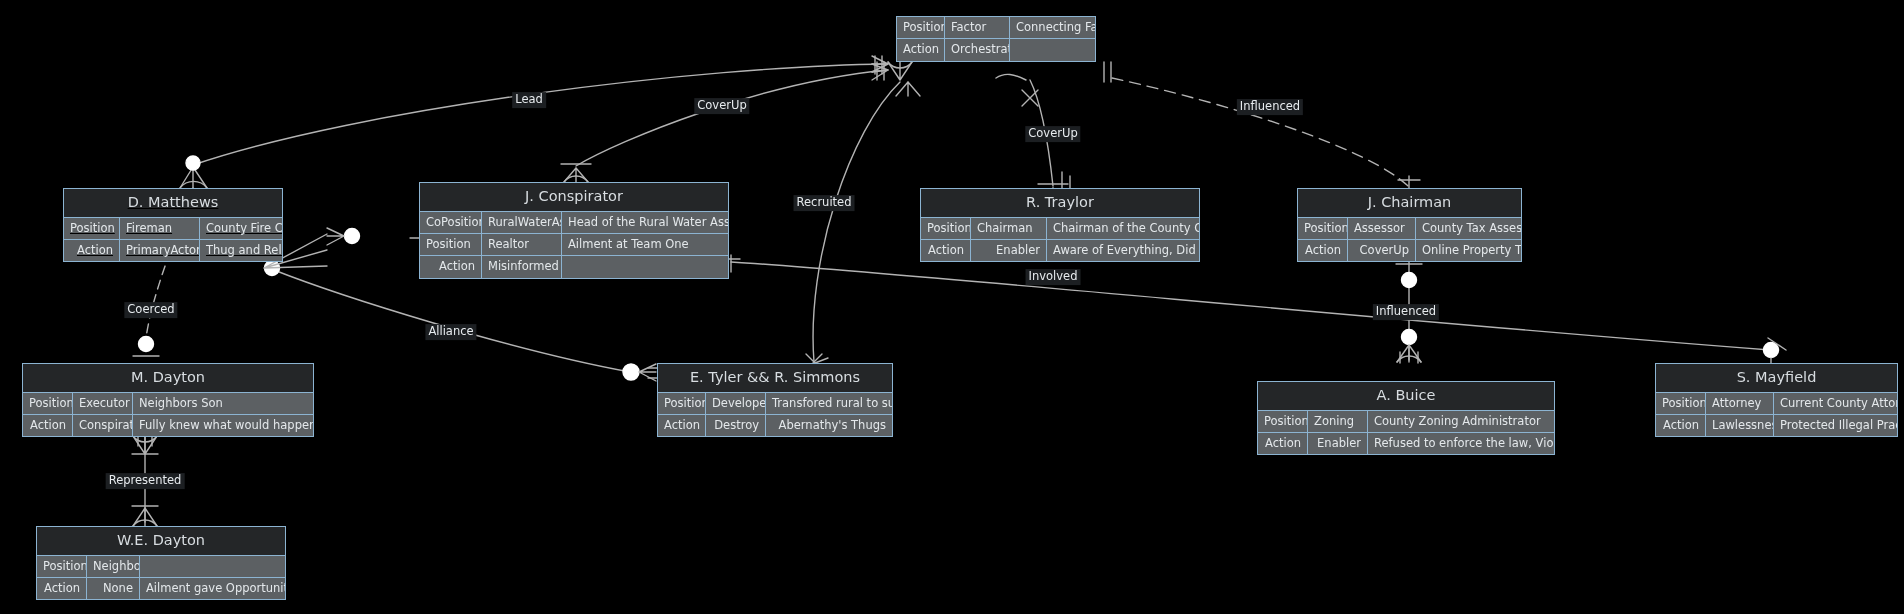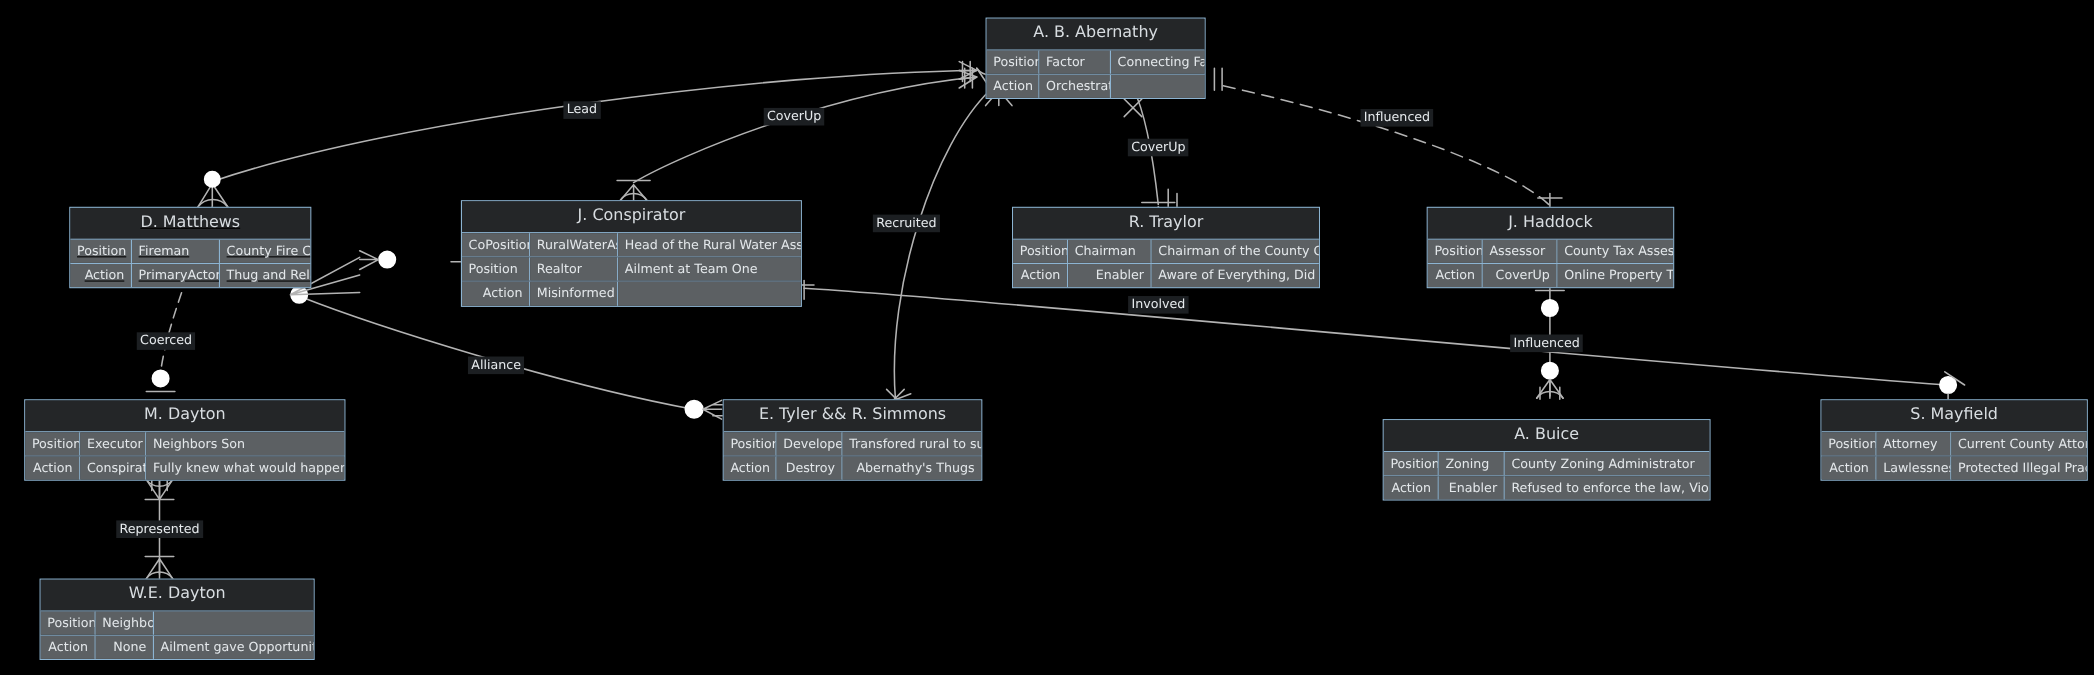--- a/index.html
+++ b/index.html
@@ -144,21 +144,20 @@
       <path d="M 648 368 L 657 368 M 648 378 L 657 378"></path>
       <path d="M 160 252 L 168 252"></path>
       <path d="M 410 238 L 419 238"></path>
       <path d="M 729 259 L 740 259"></path>
       <path d="M 193 188 L 193 196"></path>
     </g>
   </svg>
 
   <div id="entities-host">
       <div class="entity" style="left: 896px; top: 16px; width: 200px;">
-        <div class="ent-title">A. B. Abernathy</div>
         <div class="ent-row">
           <div class="ent-cell c-key" style="width: 48px;">Position</div>
           <div class="ent-cell c-mid" style="width: 65px;">Factor</div>
           <div class="ent-cell c-desc">Connecting Factor</div>
         </div>
         <div class="ent-row">
           <div class="ent-cell c-key" style="width: 48px;">Action</div>
           <div class="ent-cell c-mid" style="width: 65px;">Orchestrator</div>
           <div class="ent-cell c-desc"></div>
         </div>
@@ -201,21 +200,21 @@
           <div class="ent-cell c-mid" style="width: 76px;">Chairman</div>
           <div class="ent-cell c-desc">Chairman of the County Commissioners</div>
         </div>
         <div class="ent-row">
           <div class="ent-cell c-key" style="width: 50px;">Action</div>
           <div class="ent-cell c-mid" style="width: 76px;">Enabler</div>
           <div class="ent-cell c-desc">Aware of Everything, Did Nothing...</div>
         </div>
       </div>
       <div class="entity" style="left: 1297px; top: 188px; width: 225px;">
-        <div class="ent-title">J. Haddock</div>
+        <div class="ent-title">J. Chairman</div>
         <div class="ent-row">
           <div class="ent-cell c-key" style="width: 50px;">Position</div>
           <div class="ent-cell c-mid" style="width: 68px;">Assessor</div>
           <div class="ent-cell c-desc">County Tax Assessor</div>
         </div>
         <div class="ent-row">
           <div class="ent-cell c-key" style="width: 50px;">Action</div>
           <div class="ent-cell c-mid" style="width: 68px;">CoverUp</div>
           <div class="ent-cell c-desc">Online Property Tax Records</div>
         </div>

